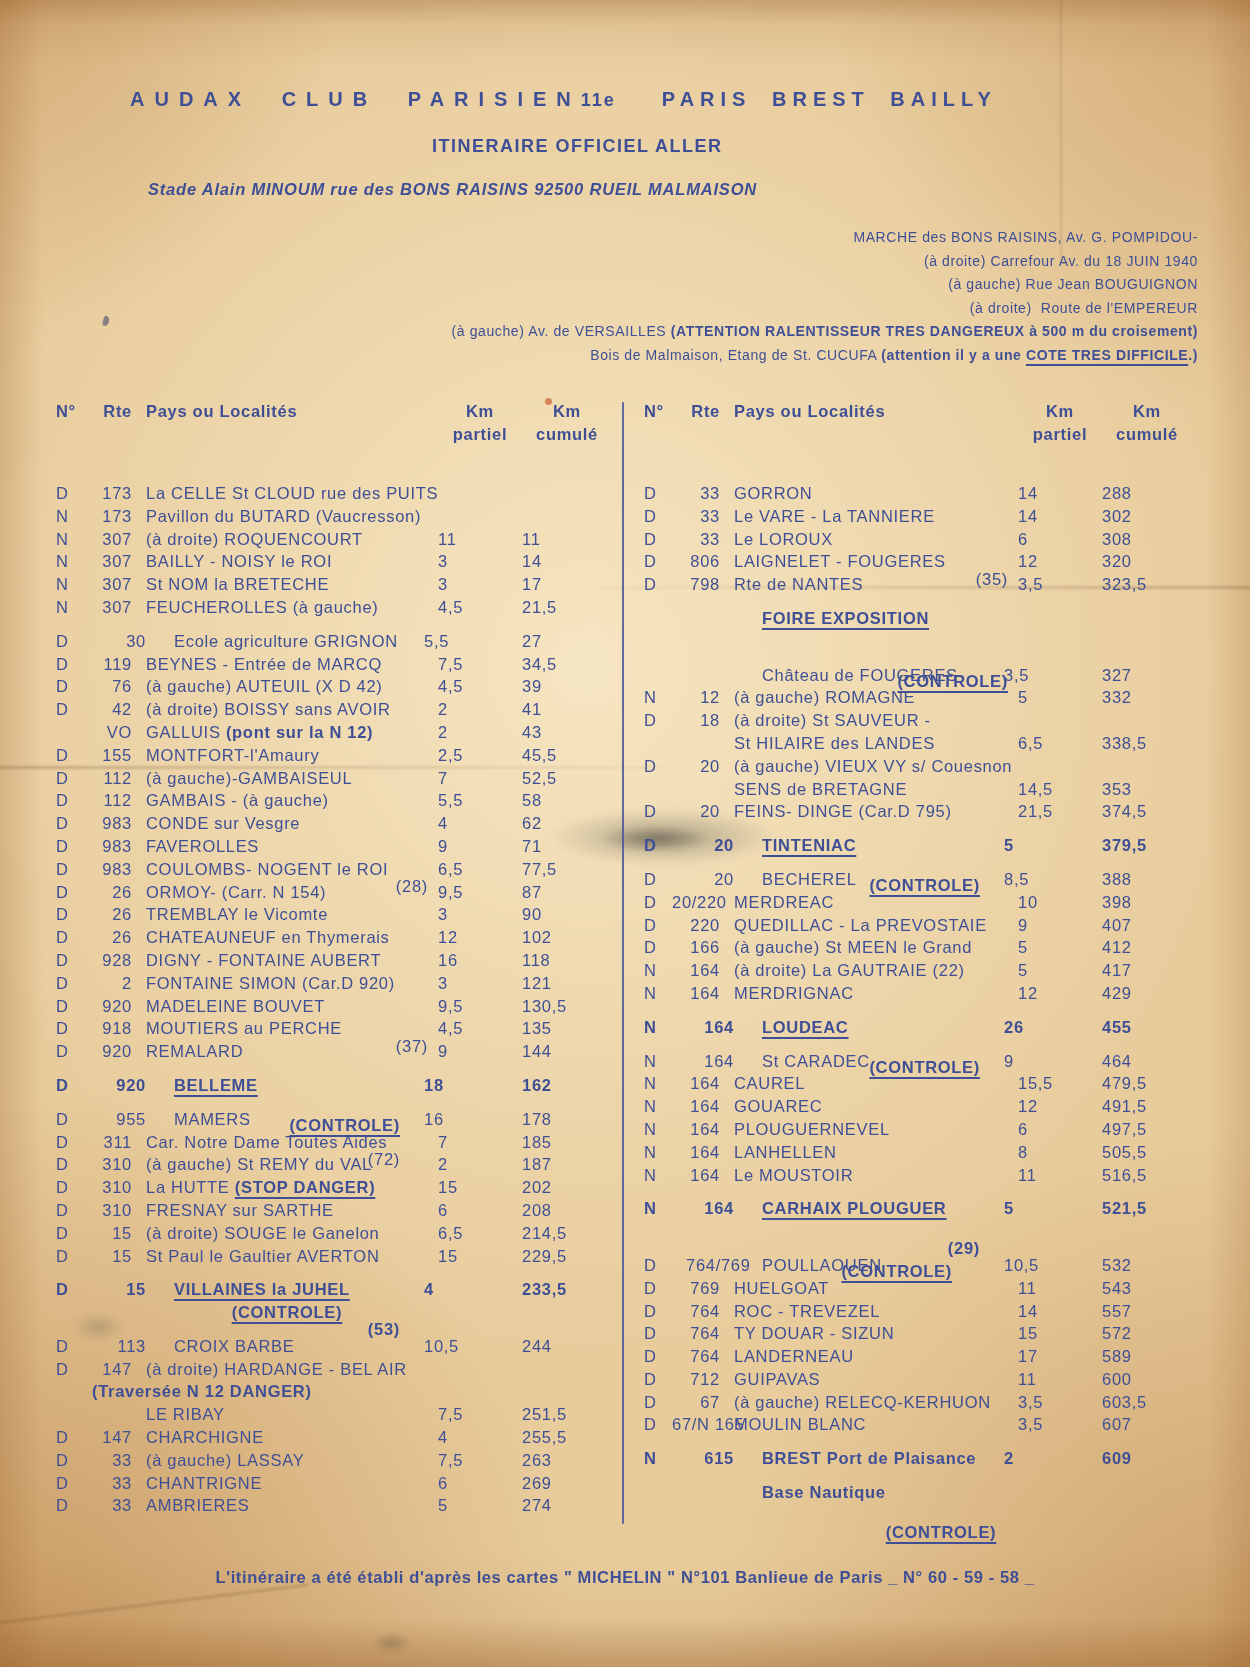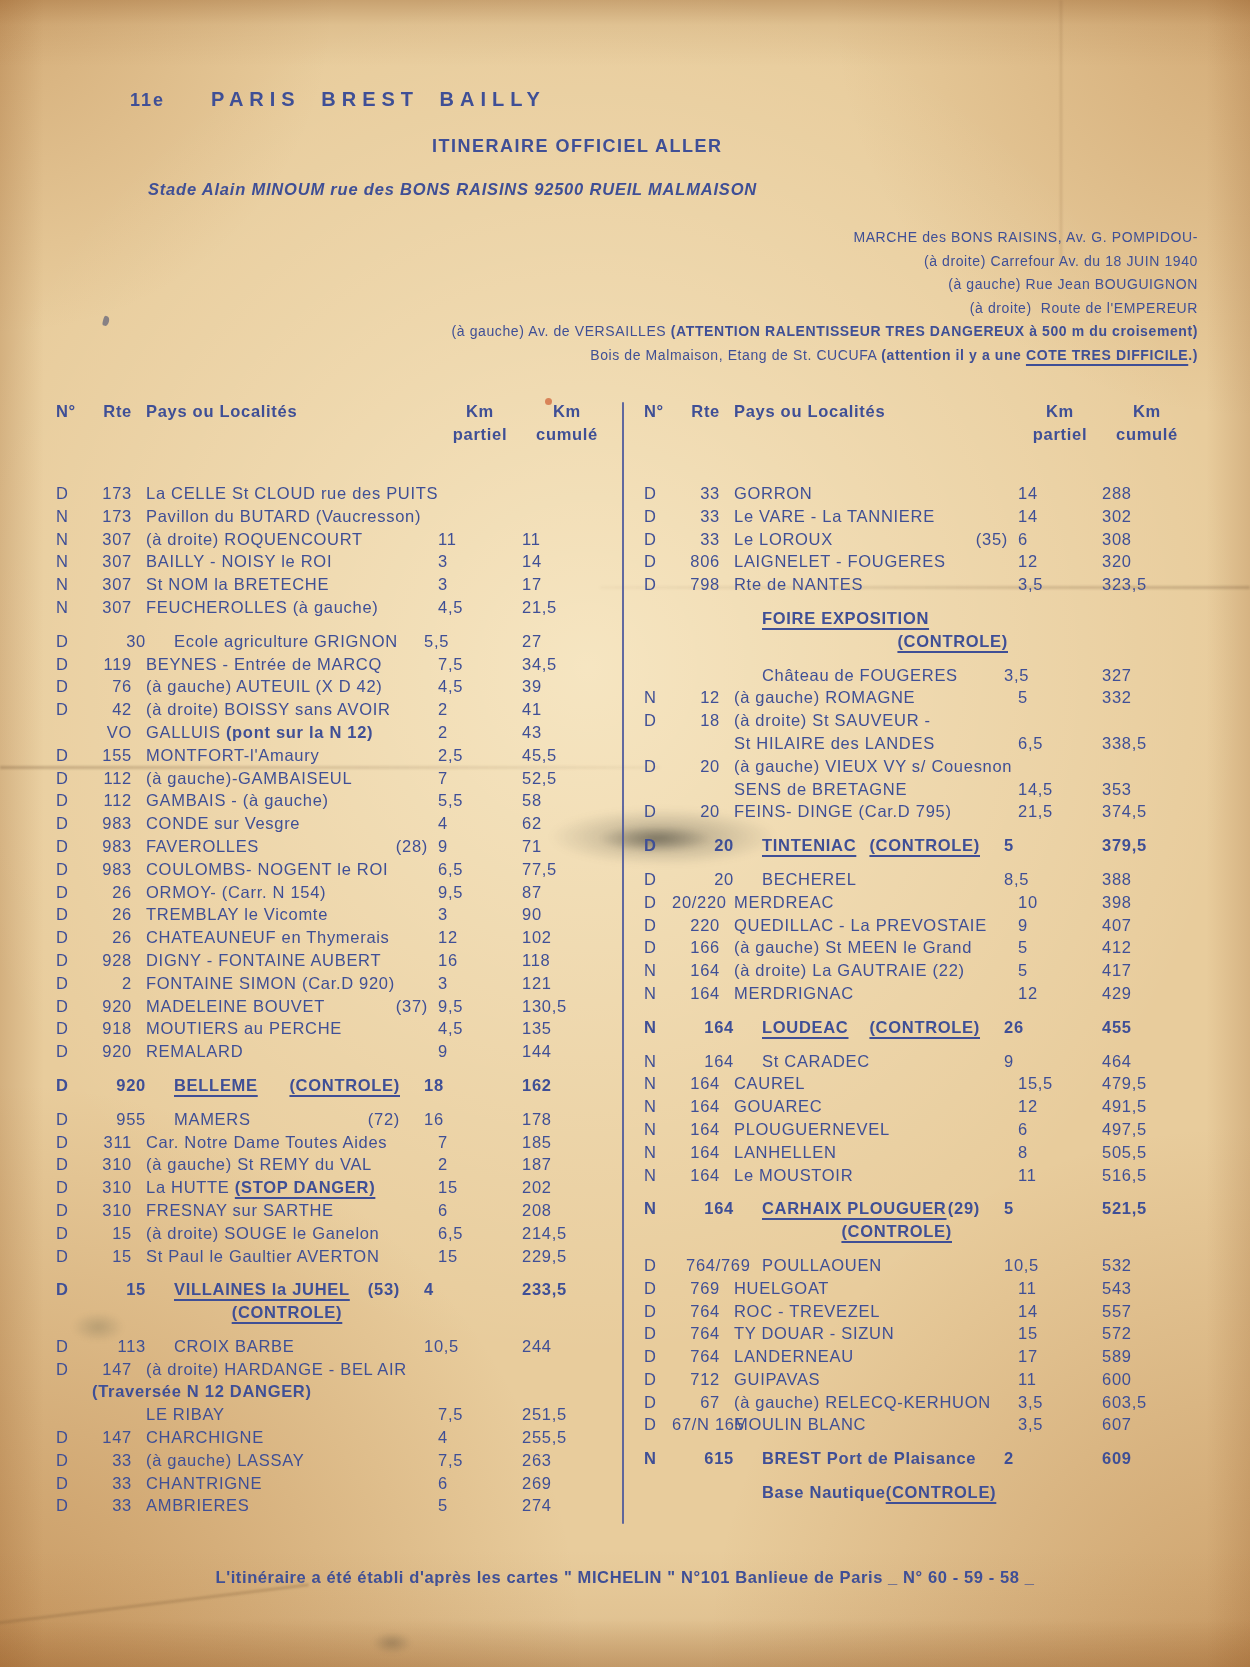--- a/index.html
+++ b/index.html
@@ -37,21 +37,21 @@
   .col-right{left:632px;width:560px;}
   .thead{display:flex;font-weight:700;line-height:23px;margin-bottom:36px;}
   .thead .hk{text-align:center;}
   .row{display:flex;height:22.8px;line-height:22.8px;white-space:nowrap;}
   .row-gap{margin-top:11px;gap:14px;}
   .row-b{font-weight:700;}
   .c-n{flex:none;width:40px;padding-left:12px;box-sizing:border-box;}
   .c-rte{flex:none;width:48px;text-align:right;}
   .c-loc{flex:1;padding-left:14px;display:flex;min-width:0;}
   .loc-text{flex:0 1 auto;}
-  .c-tag{margin-left:auto;padding-right:10px;}
+  .c-tag{margin-left:auto;padding-right:10px;margin-top:40px;}
   .c-kp{flex:none;width:84px;}
   .c-kc{flex:none;width:90px;}
   .row-ctr .c-tag{margin:0 auto;}
   .row-ctr2 .c-tag{margin-left:auto;margin-right:56px;}
   .row-outdent .c-loc{padding-left:8px;}
   .divider{position:absolute;left:622px;top:402px;width:2px;height:1122px;background:#46549b;opacity:0.85;border-radius:2px;}
   
   .footer{position:absolute;top:1568px;left:0;width:1250px;text-align:center;font-weight:700;font-size:16.5px;letter-spacing:0.6px;}
   
   .artifact{position:absolute;pointer-events:none;}
@@ -76,20 +76,21 @@
 <div class="artifact crease-d1"></div>
 <div class="artifact stain-main"></div>
 <div class="artifact stain-core"></div>
 <div class="artifact stain-small1"></div>
 <div class="artifact stain-small2"></div>
 <div class="artifact speck-red"></div>
 <div class="artifact speck-ink"></div>
 <div class="artifact bottom-shade"></div>
 
 <div class="title-row">
+  <span class="club">AUDAX CLUB PARISIEN</span>
   <span class="edition">11e</span>
   <span class="event">PARIS BREST BAILLY</span>
 </div>
 <div class="subtitle">ITINERAIRE OFFICIEL ALLER</div>
 <div class="address">Stade Alain MINOUM rue des BONS RAISINS 92500 RUEIL MALMAISON</div>
 
 <div class="directions" id="directions"><div><span class="s-n">MARCHE des BONS RAISINS, Av. G. POMPIDOU-</span></div><div><span class="s-n">(à droite) Carrefour Av. du 18 JUIN 1940</span></div><div><span class="s-n">(à gauche) Rue Jean BOUGUIGNON</span></div><div><span class="s-n">(à droite)  Route de l'EMPEREUR</span></div><div><span class="s-n">(à gauche) Av. de VERSAILLES </span><span class="s-b">(ATTENTION RALENTISSEUR TRES DANGEREUX à 500 m du croisement)</span></div><div><span class="s-n">Bois de Malmaison, Etang de St. CUCUFA </span><span class="s-b">(attention il y a une </span><span class="s-bu">COTE TRES DIFFICILE</span><span class="s-b">.)</span></div></div>
 
 <div class="col col-left">
   <div class="thead">

